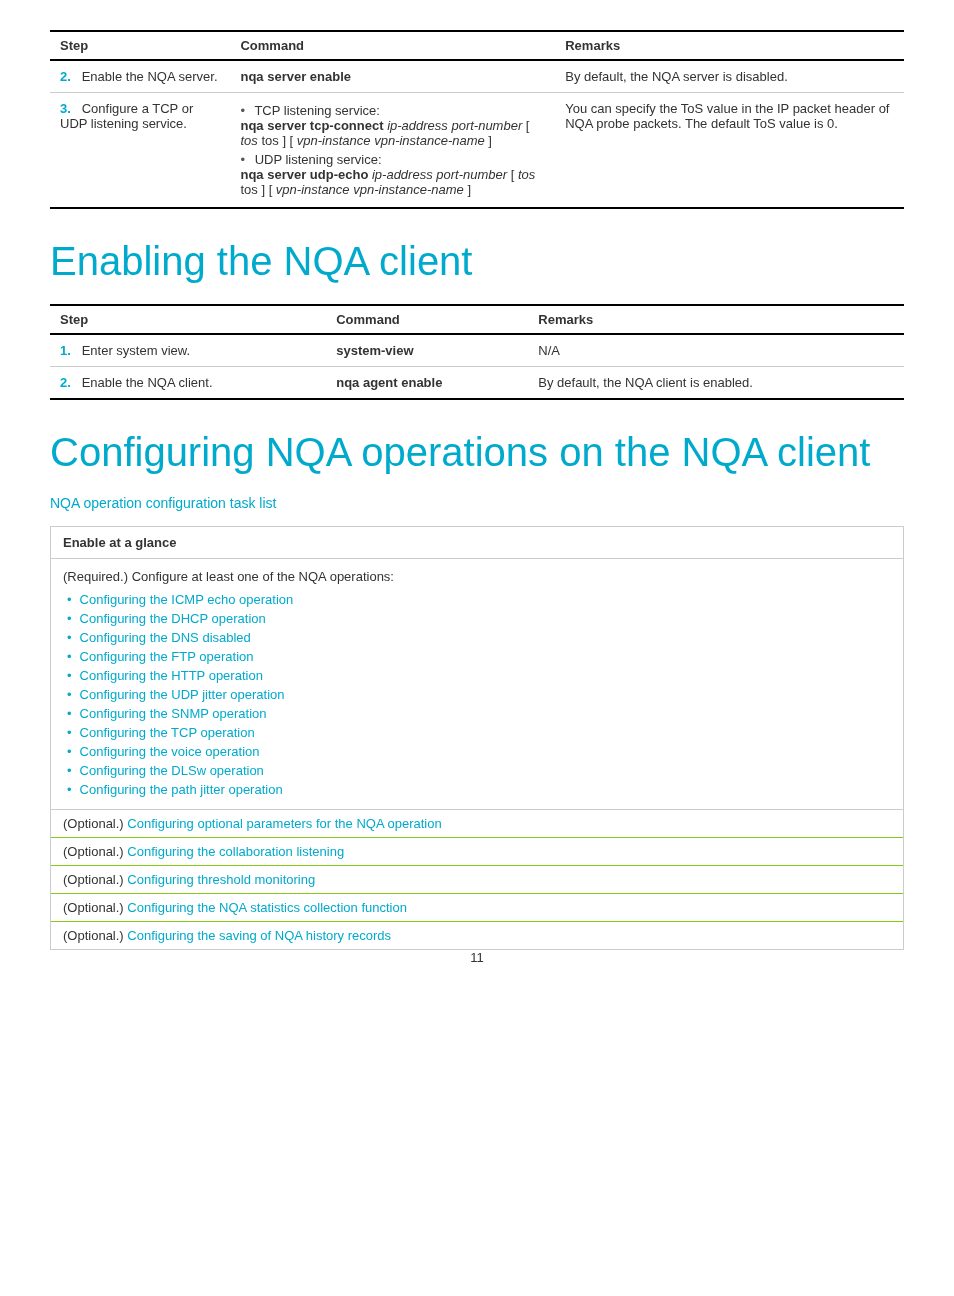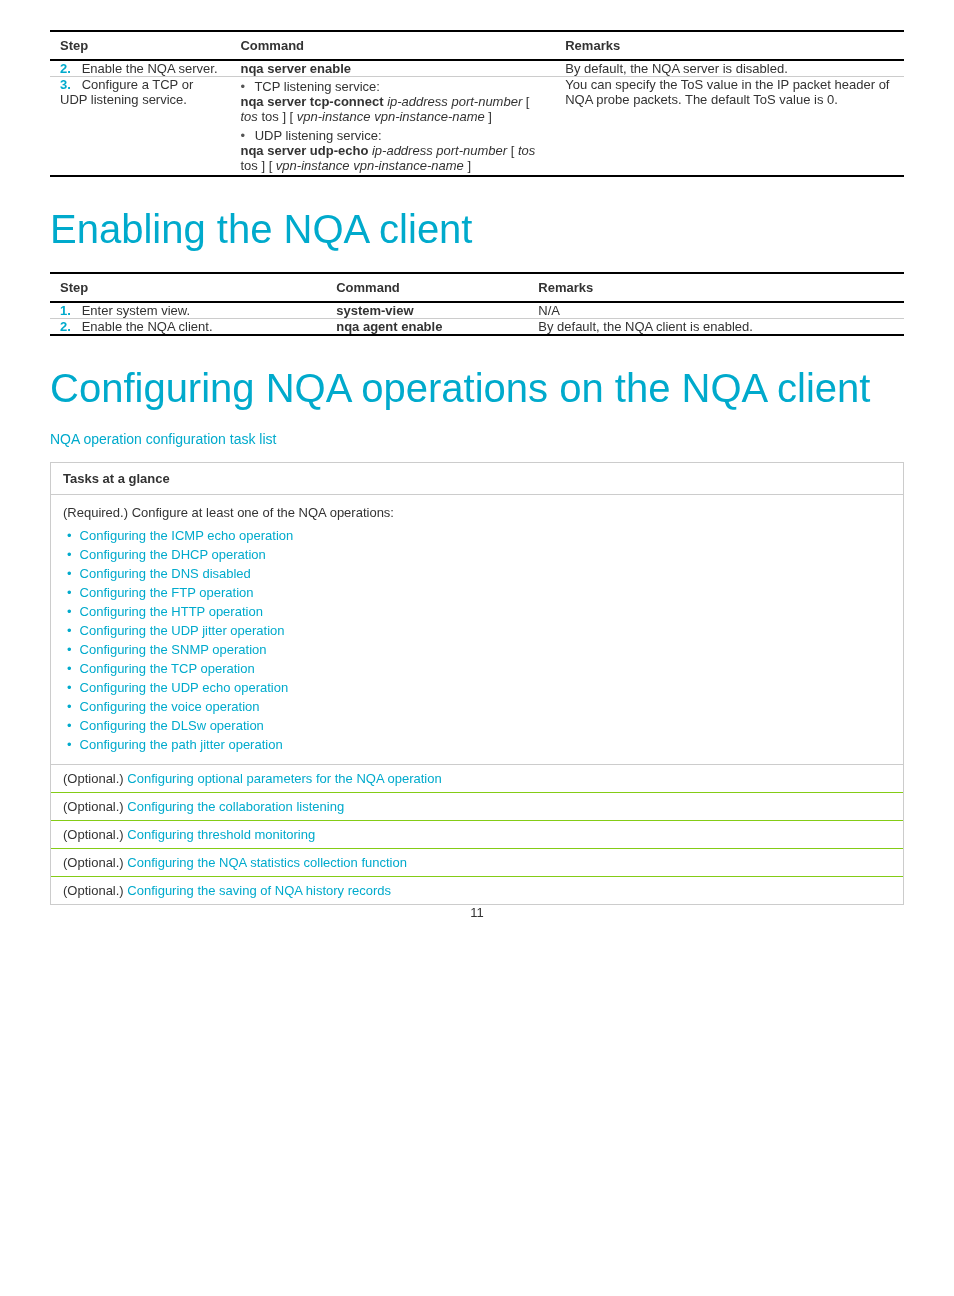--- a/index.html
+++ b/index.html
@@ -23,21 +23,21 @@
       border-bottom: 2px solid #000;
     }
     .data-table th {
       font-weight: bold;
       font-size: 13px;
       padding: 6px 10px;
       text-align: left;
       background: #fff;
     }
     .data-table td {
-      padding: 0 10px;
+      padding: 8px 10px;
       vertical-align: top;
       border-bottom: 1px solid #ccc;
     }
     .data-table tbody tr:last-child td {
       border-bottom: 2px solid #000;
     }
     .step-num {
       color: #00aacc;
       font-weight: bold;
     }
@@ -217,34 +217,33 @@
       </td>
       <td>By default, the NQA client is enabled.</td>
     </tr>
   </tbody>
 </table>
 
 <h1 class="section-title">Configuring NQA operations on the NQA client</h1>
 <h2 class="subsection-title">NQA operation configuration task list</h2>
 
 <div class="task-box">
-  <div class="task-box-header">Tasks at a glance</div>
+  <div class="task-box-header">Enable at a glance</div>
   <div class="task-box-required">
     <p>(Required.) Configure at least one of the NQA operations:</p>
     <ul>
 
     <li><a href="#" class="task-link">Configuring the ICMP echo operation</a></li>
         <li><a href="#" class="task-link">Configuring the DHCP operation</a></li>
         <li><a href="#" class="task-link">Configuring the DNS disabled</a></li>
         <li><a href="#" class="task-link">Configuring the FTP operation</a></li>
         <li><a href="#" class="task-link">Configuring the HTTP operation</a></li>
         <li><a href="#" class="task-link">Configuring the UDP jitter operation</a></li>
         <li><a href="#" class="task-link">Configuring the SNMP operation</a></li>
         <li><a href="#" class="task-link">Configuring the TCP operation</a></li>
-        <li><a href="#" class="task-link">Configuring the UDP echo operation</a></li>
         <li><a href="#" class="task-link">Configuring the voice operation</a></li>
         <li><a href="#" class="task-link">Configuring the DLSw operation</a></li>
         <li><a href="#" class="task-link">Configuring the path jitter operation</a></li>
       </ul>
   </div>
 
 <div class="task-box-optional"><span class="optional-label">(Optional.) </span><a href="#" class="task-link">Configuring optional parameters for the NQA operation</a></div>
     <div class="task-box-optional"><span class="optional-label">(Optional.) </span><a href="#" class="task-link">Configuring the collaboration listening</a></div>
     <div class="task-box-optional"><span class="optional-label">(Optional.) </span><a href="#" class="task-link">Configuring threshold monitoring</a></div>
     <div class="task-box-optional"><span class="optional-label">(Optional.) </span><a href="#" class="task-link">Configuring the NQA statistics collection function</a></div>

